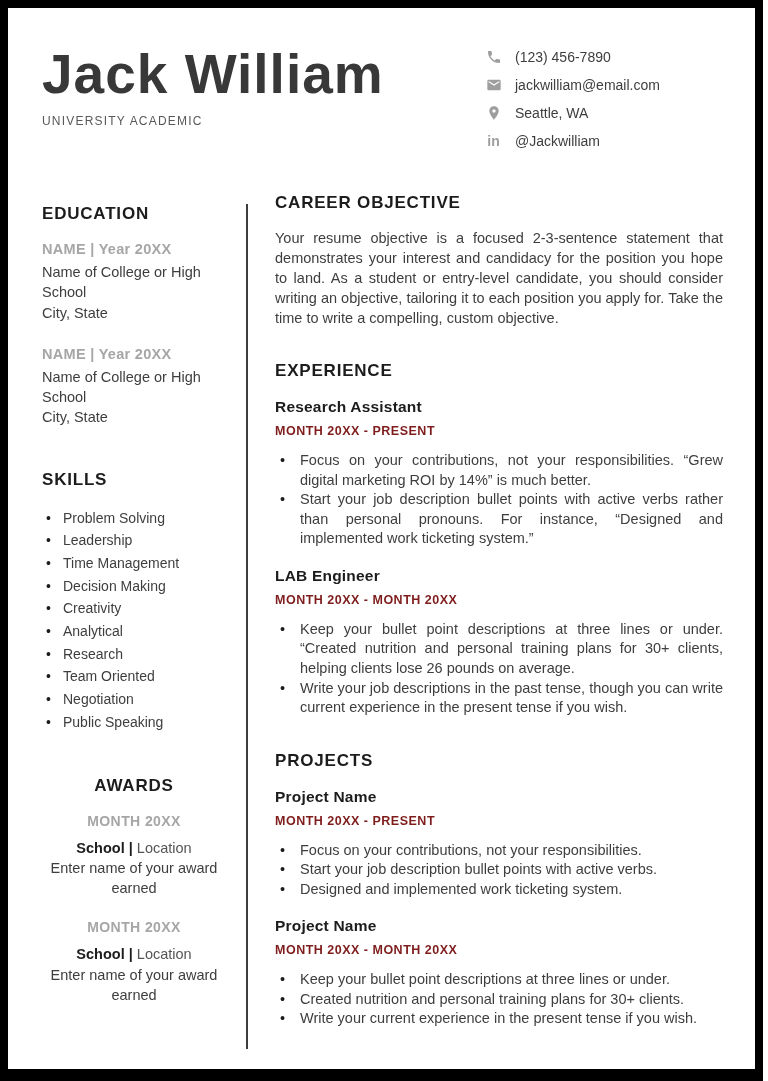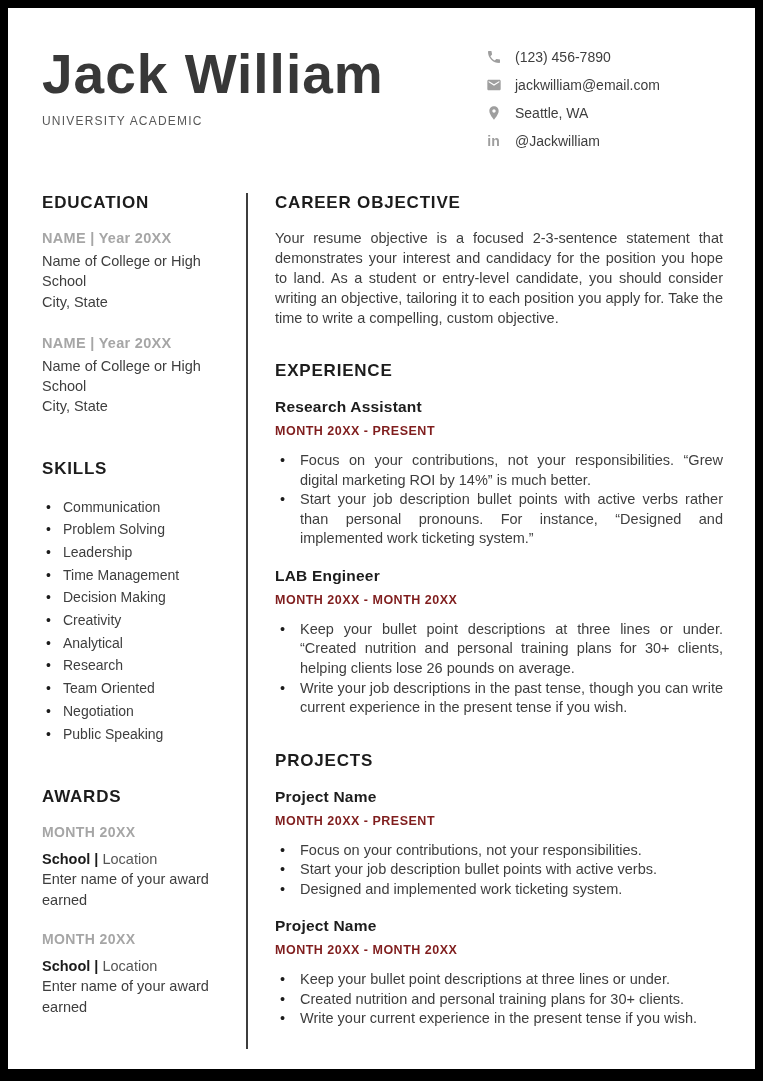--- a/index.html
+++ b/index.html
@@ -73,36 +73,37 @@
     display: flex;
     margin-top: 44px;
     min-height: 856px;
     align-items: stretch;
   }
   .sidebar {
     width: 206px;
     flex-shrink: 0;
     padding-right: 20px;
     border-right: 2px solid #3d3d3d;
+    margin-top: 11px;
   }
   .main {
     flex: 1;
     padding-left: 27px;
   }
 
   h2.section-heading {
     font-size: 17px;
     font-weight: bold;
     color: #1c1c1c;
     letter-spacing: 0.8px;
   }
 
   
   .sidebar section { margin-bottom: 42px; }
-  .sidebar section:last-child { margin-bottom: 0; }
+  .sidebar section:last-child { margin-bottom: 0; text-align: center; }
   .sidebar h2.section-heading { margin-bottom: 17px; }
 
   .edu-entry { margin-bottom: 23px; }
   .edu-entry:last-child { margin-bottom: 0; }
   .meta-gray {
     font-size: 14.5px;
     font-weight: bold;
     color: #a6a6a6;
     letter-spacing: 0.3px;
   }
@@ -239,21 +240,20 @@
           <div class="edu-entry">
             <div class="meta-gray">NAME | Year 20XX</div>
             <div class="sidebar-text">Name of College or High School</div>
             <div class="sidebar-text">City, State</div>
           </div>
         </section>
 
         <section>
           <h2 class="section-heading">SKILLS</h2>
           <ul class="skills-list">
-            <li>Communication</li>
             <li>Problem Solving</li>
             <li>Leadership</li>
             <li>Time Management</li>
             <li>Decision Making</li>
             <li>Creativity</li>
             <li>Analytical</li>
             <li>Research</li>
             <li>Team Oriented</li>
             <li>Negotiation</li>
             <li>Public Speaking</li>

